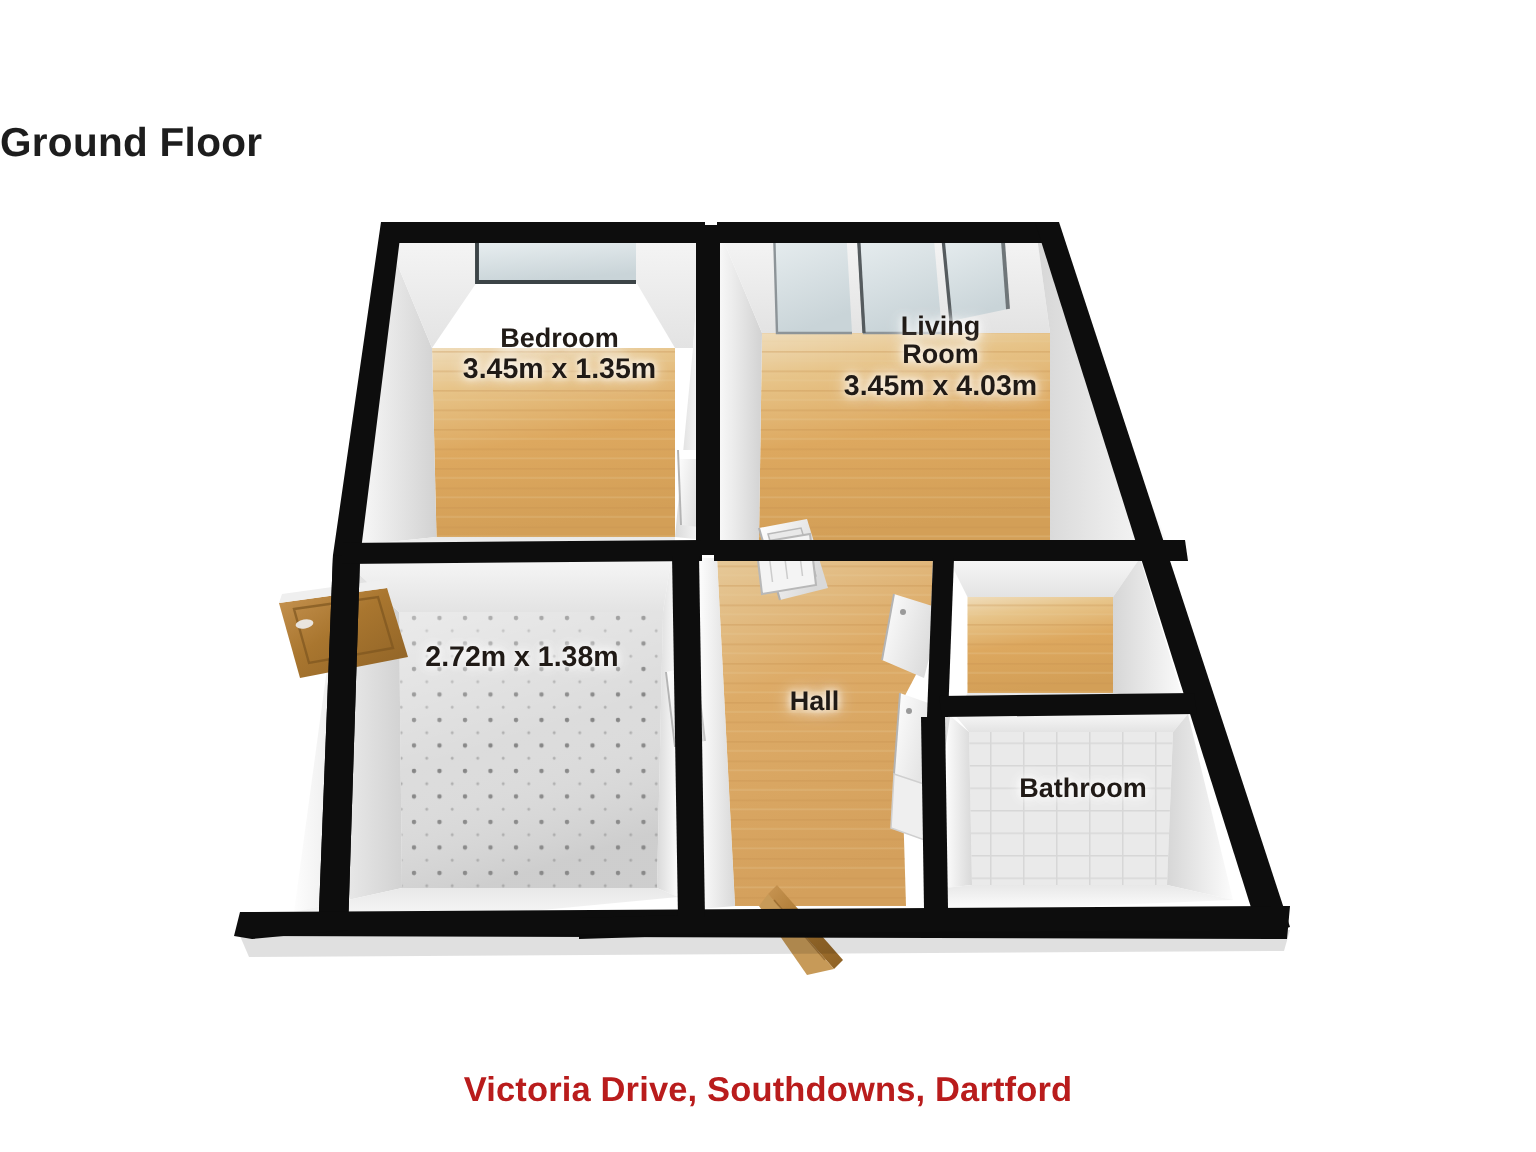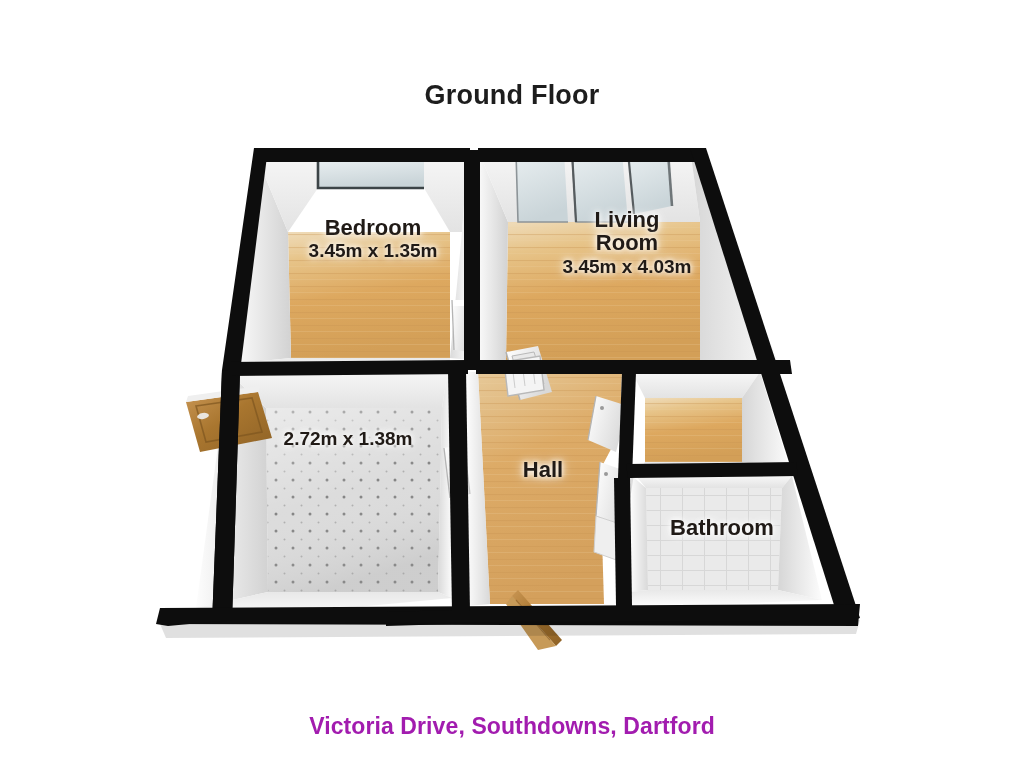--- a/index.html
+++ b/index.html
@@ -19,35 +19,35 @@
     position: relative;
     width: 1024px;
     height: 768px;
     background: #ffffff;
   }
   .floor-title {
     position: absolute;
     top: 80px;
     left: 0;
     width: 1024px;
-    text-align: center;
+    text-align: left;
     font-size: 27px;
     font-weight: bold;
     color: #1d1d1d;
     letter-spacing: 0.2px;
   }
   .address-caption {
     position: absolute;
     top: 713px;
     left: 0;
     width: 1024px;
     text-align: center;
     font-size: 23px;
     font-weight: bold;
-    color: #a21caf;
+    color: #b91c1c;
     letter-spacing: 0.1px;
   }
   #planStage {
     position: absolute;
     left: 0;
     top: 0;
     width: 1024px;
     height: 768px;
   }
   svg.plan {
@@ -59,21 +59,21 @@
     position: absolute;
     text-align: center;
     color: #201a16;
     pointer-events: none;
     text-shadow: 0 0 5px rgba(255,255,255,0.95),
                  0 0 9px rgba(255,255,255,0.9),
                  0 0 14px rgba(255,255,255,0.75);
   }
   .room-label .rname {
     display: block;
-    font-size: 22px;
+    font-size: 18px;
     font-weight: bold;
     line-height: 1.06;
     white-space: pre-line;
   }
   .room-label .rdim {
     display: block;
     font-size: 19px;
     font-weight: bold;
     line-height: 1.15;
     margin-top: 1px;

